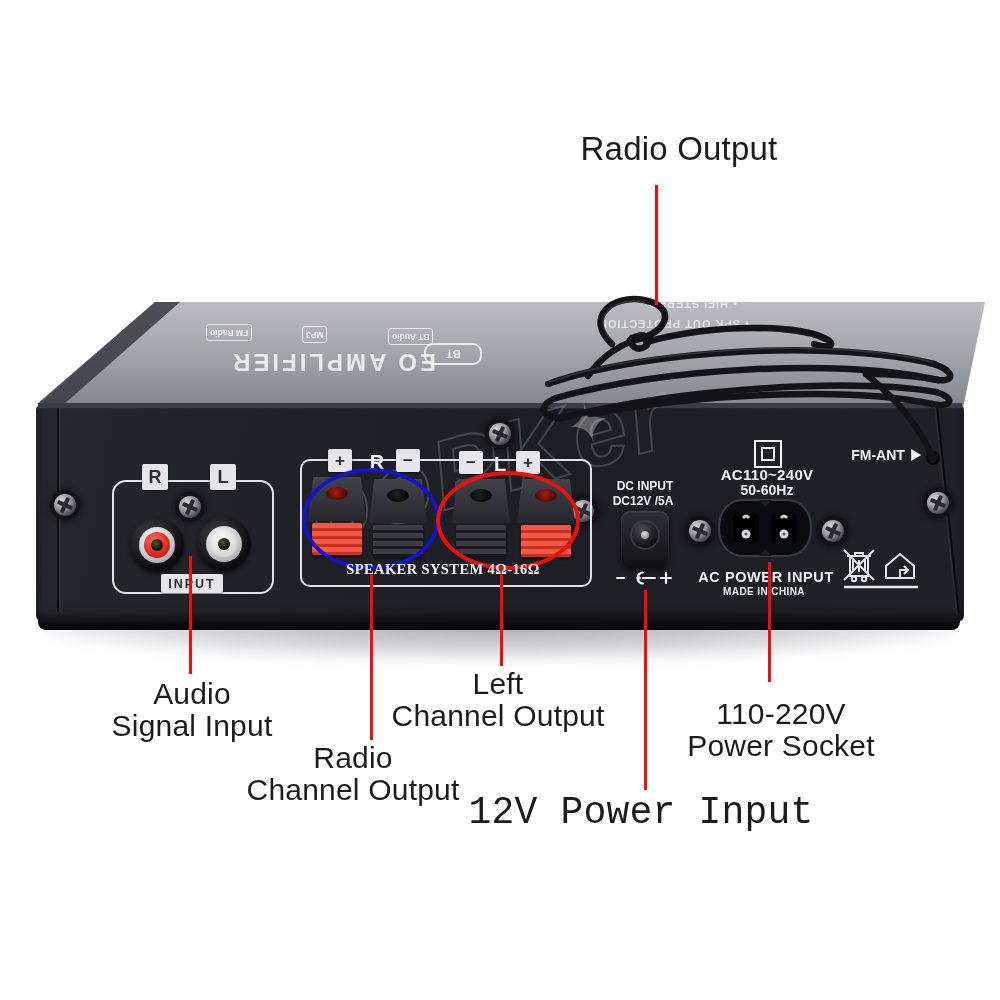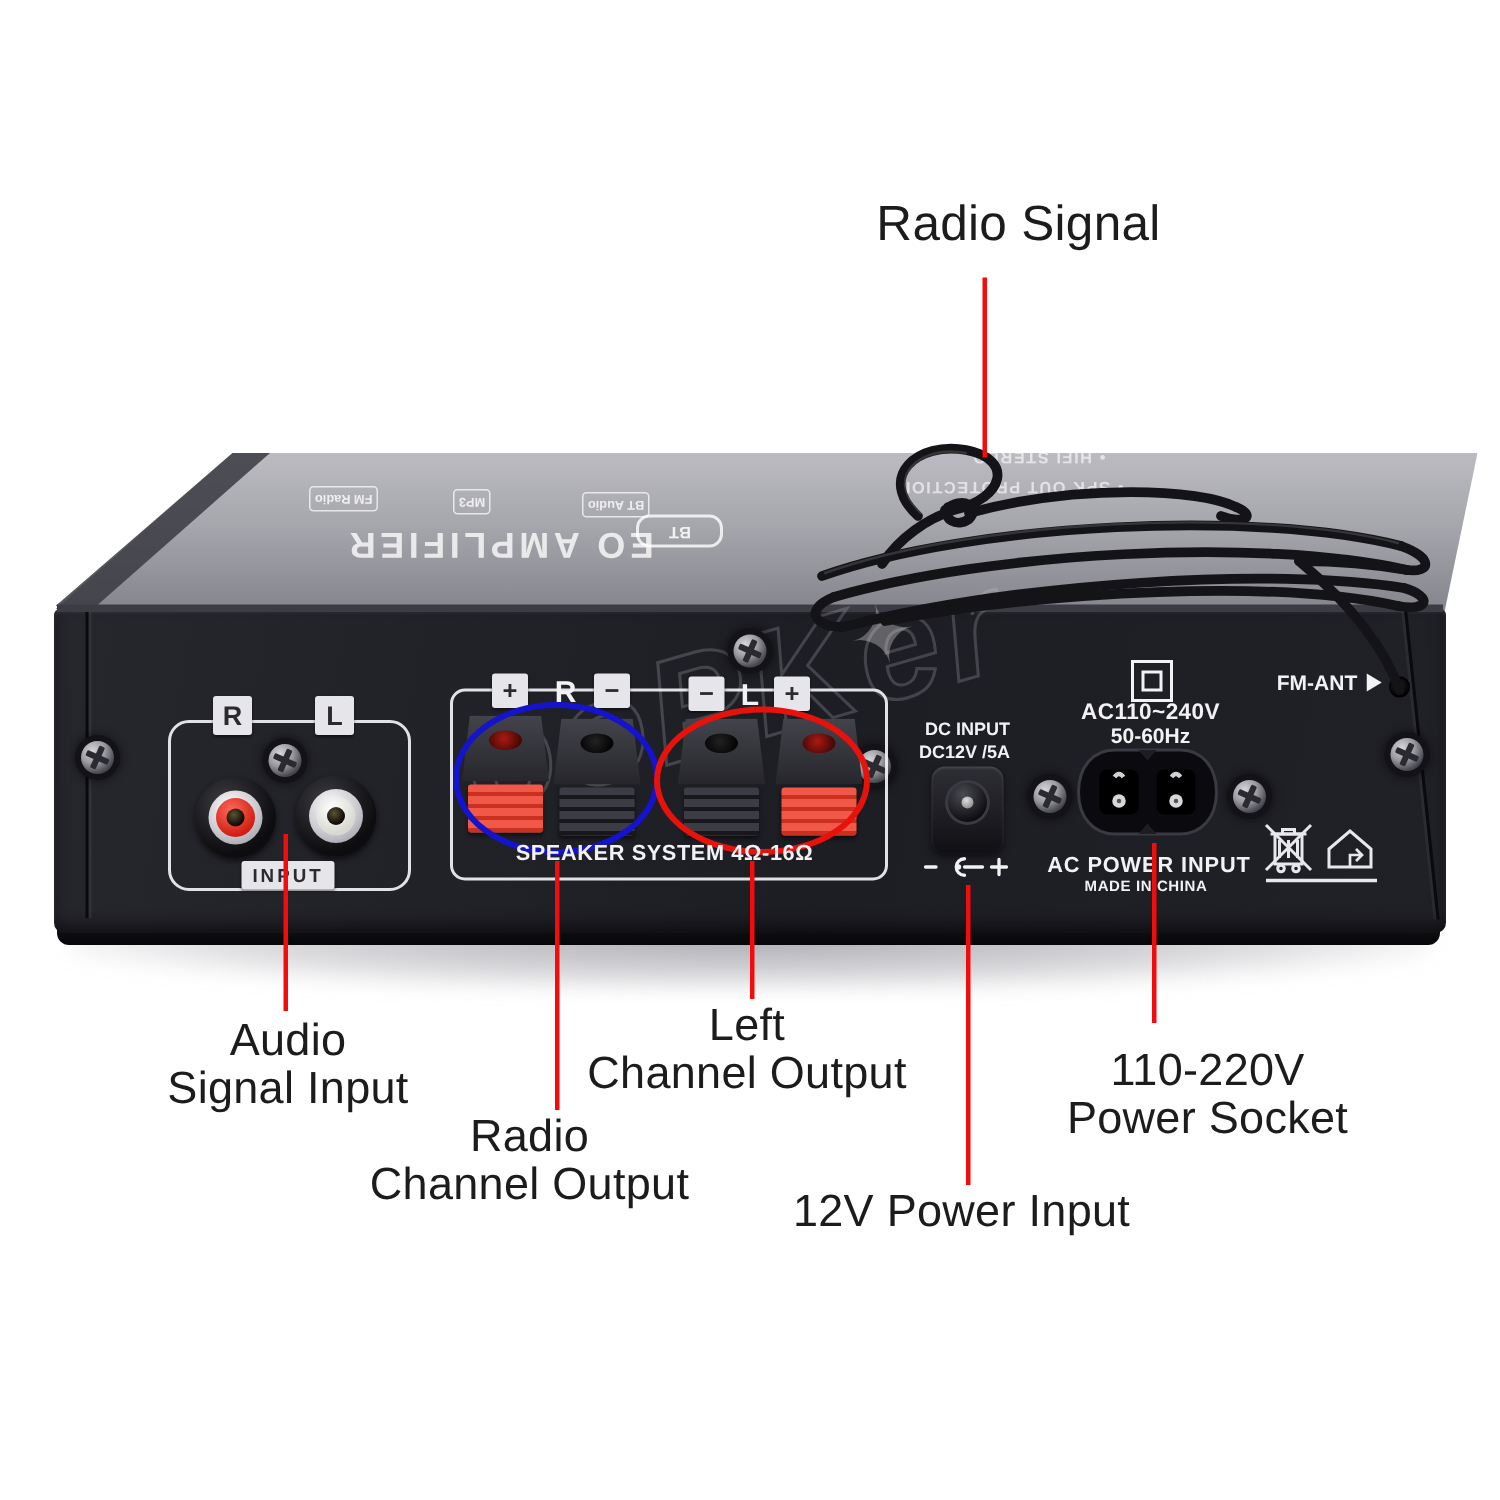--- a/index.html
+++ b/index.html
@@ -183,21 +183,21 @@
     <div class="tab tab-blk"></div>
   </div>
   <div class="clip" style="left:517px;top:479px;">
     <div class="body"></div>
     <div class="hole" style="background:radial-gradient(circle at 45% 40%,#a81a12,#4a0806 75%);"></div>
     <div class="tab tab-red"></div>
   </div>
 
   <div class="ellipse" style="left:302px;top:468px;width:130px;height:94px;border:4px solid #1414cc;"></div>
   <div class="ellipse" style="left:436px;top:471px;width:136px;height:91px;border:4px solid #e8120c;"></div>
-  <div class="ptext" style="left:443px;top:561px;font-size:14.5px;letter-spacing:.4px;">SPEAKER SYSTEM 4Ω-16Ω</div>
+  <div class="ptext" style="left:443px;top:561px;font-size:14.5px;letter-spacing:.4px;font-family:Liberation Serif, serif;">SPEAKER SYSTEM 4Ω-16Ω</div>
 
   <div class="ptext" style="left:645px;top:479px;font-size:12px;">DC INPUT</div>
   <div class="ptext" style="left:643px;top:494px;font-size:12px;">DC12V /5A</div>
   <div class="dcjack">
     <div class="ring"></div>
     <div class="pin"></div>
   </div>
   <svg class="abs" style="left:615px;top:570px;" width="60" height="16" viewBox="0 0 60 16">
     <g stroke="#f2f2f4" stroke-width="2.2" fill="none" stroke-linecap="round">
       <path d="M2,8 h7"></path>
@@ -271,32 +271,32 @@
     </g>
   </svg>
 
   <div class="redline" style="left:655px;top:185px;height:120px;"></div>
   <div class="redline" style="left:189px;top:556px;height:118px;"></div>
   <div class="redline" style="left:370px;top:574px;height:166px;"></div>
   <div class="redline" style="left:500px;top:574px;height:92px;"></div>
   <div class="redline" style="left:644px;top:590px;height:200px;"></div>
   <div class="redline" style="left:768px;top:562px;height:120px;"></div>
 
-  <div class="callout" style="left:679px;top:131px;font-size:33px;">Radio Signal</div>
+  <div class="callout" style="left:679px;top:131px;font-size:33px;">Radio Output</div>
   <div class="callout" style="left:192px;top:678px;font-size:30px;">
     <div>Audio</div>
     <div>Signal Input</div>
   </div>
   <div class="callout" style="left:353px;top:742px;font-size:30px;">
     <div>Radio</div>
     <div>Channel Output</div>
   </div>
   <div class="callout" style="left:498px;top:668px;font-size:30px;">
     <div>Left</div>
     <div>Channel Output</div>
   </div>
-  <div class="callout" style="left:641px;top:792px;font-size:30px;">12V Power Input</div>
-  <div class="callout" style="left:781px;top:698px;font-size:30px;margin-left:24px;">
+  <div class="callout" style="left:641px;top:792px;font-size:38px;font-family:Liberation Mono, monospace;">12V Power Input</div>
+  <div class="callout" style="left:781px;top:698px;font-size:30px;">
     <div>110-220V</div>
     <div>Power Socket</div>
   </div>
 
 </div>
 
 </body></html>

